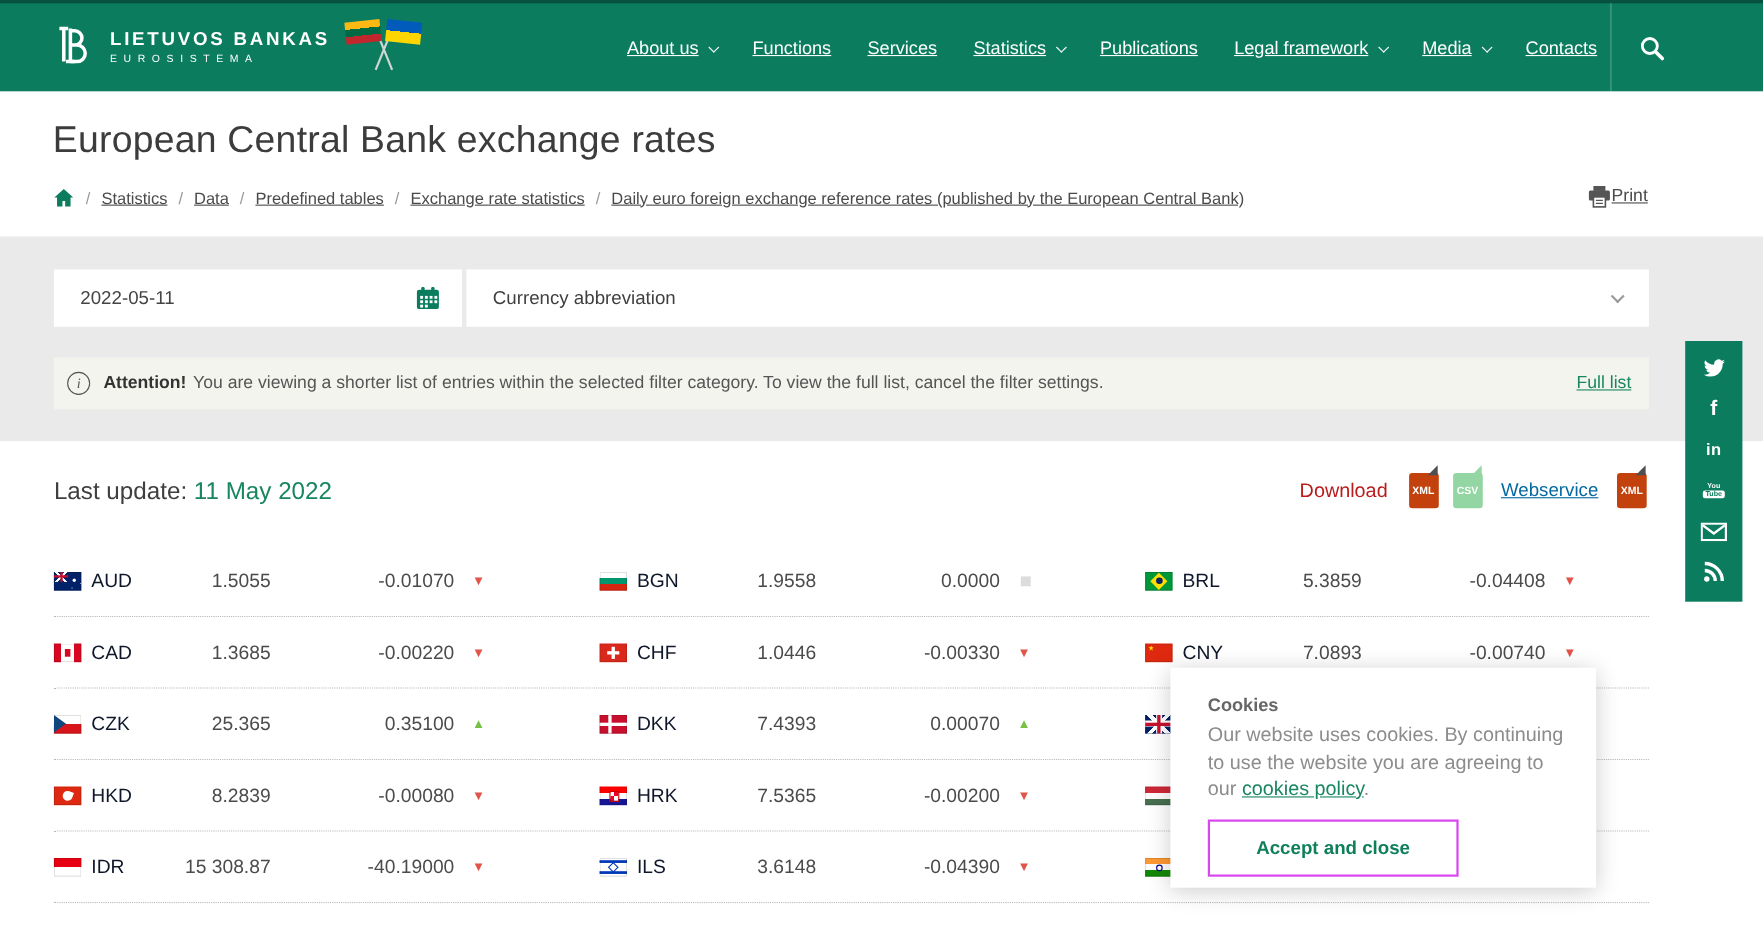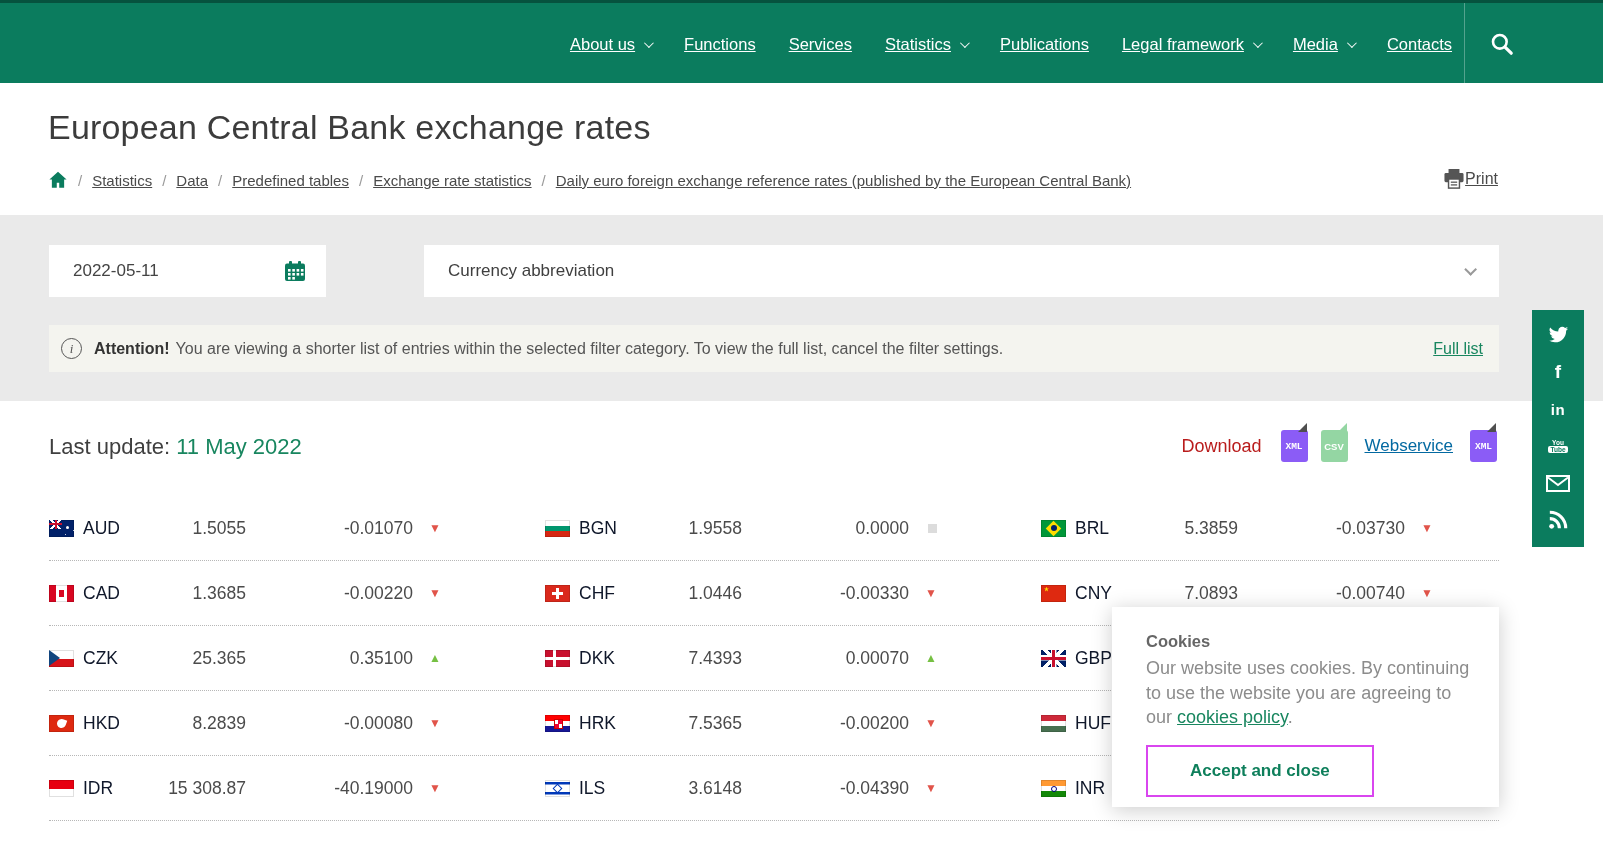--- a/index.html
+++ b/index.html
@@ -36,21 +36,21 @@
   
   .page-title { position:absolute; left:48px; top:108px; font-size:34px; font-weight:300; color:#3c3c3c; letter-spacing:.2px; }
   .breadcrumb { position:absolute; left:48px; top:171px; display:flex; align-items:center; gap:10px; font-size:15px; }
   .breadcrumb a { color:#4a4a4a; text-decoration:underline; }
   .crumb-sep { color:#9a9a9a; }
   .print { position:absolute; right:105px; top:169px; display:flex; align-items:center; gap:0; }
   .print a { color:#4a4a4a; font-size:16px; text-decoration:underline; }
 
   
   .band { position:absolute; left:0; top:215px; width:1603px; height:186px; background:#eaeaea; }
-  .date-box { position:absolute; left:49px; top:30px; width:277px; height:52px; background:#fff;
+  .date-box { position:absolute; left:49px; top:30px; width:371px; height:52px; background:#fff;
     display:flex; align-items:center; justify-content:space-between; padding:0 20px 0 24px;
     font-size:17px; color:#444; cursor:text; }
   .select-box { position:absolute; left:424px; top:30px; width:1075px; height:52px; background:#fff;
     display:flex; align-items:center; justify-content:space-between; padding:0 26px 0 24px;
     font-size:17px; color:#3f3f3f; cursor:pointer; }
   .chev-down { width:9px; height:9px; border-right:2px solid #999; border-bottom:2px solid #999;
     transform:rotate(45deg) translateY(-3px); }
   .notice { position:absolute; left:49px; top:110px; width:1450px; height:47px; background:#f4f4ef;
     display:flex; align-items:center; padding:0 16px 0 12px; font-size:16px; color:#555; }
   .info-ic { width:21px; height:21px; border:1.6px solid #555; border-radius:50%; display:inline-flex;
@@ -62,21 +62,21 @@
 
   
   .update-row { position:absolute; left:49px; top:434px; font-size:22px; color:#3f3f3f; }
   .update-row .date { color:#18865f; }
   .download-row { position:absolute; right:106px; top:430px; display:flex; align-items:center; gap:13px; }
   .download-label { font-size:18px; color:#b91c1c; margin-right:6px; }
   .file-ic { position:relative; width:27px; height:32px; border-radius:3px; display:flex;
     align-items:center; justify-content:center; color:#fff; font-size:9.5px; font-weight:bold; cursor:pointer; }
   .file-ic::after { content:''; position:absolute; top:-7px; right:1px; width:0; height:0;
     border-left:9px solid transparent; border-bottom:9px solid; }
-  .file-xml { background:#8b5cf6;font-family:Liberation Mono, monospace; } .file-xml::after { border-bottom-color:#4f4f4f; }
+  .file-xml { background:#c2410c; } .file-xml::after { border-bottom-color:#4f4f4f; }
   .file-csv { background:#94d6a3; } .file-csv::after { border-bottom-color:#94d6a3; }
   .download-row .ws { font-size:17px; color:#0369a1; text-decoration:underline; margin:0 4px; }
 
   
   .rates { position:absolute; left:49px; top:496px; width:1450px; z-index:5; }
   .rate-row { display:grid; grid-template-columns:496px 496px 458px; height:65px;
     border-bottom:1px dotted #b7b7b7; align-items:center; }
   .rate-cell { display:grid; grid-template-columns:34px 63px 100px 167px 28px; align-items:center; padding-right:104px; }
   .rate-cell:nth-child(3) { padding-right:66px; }
   .code { font-size:17.5px; color:#0f172a; }
@@ -144,33 +144,52 @@
     z-index:40; display:flex; flex-direction:column; align-items:center; justify-content:space-between;
     padding:13px 0 15px; }
   .social .s-item { width:24px; height:24px; display:flex; align-items:center; justify-content:center;
     color:#fff; cursor:pointer; }
   .yt-txt { font-size:6.5px; font-weight:bold; line-height:1.1; text-align:center; color:#fff; }
   .yt-txt .tube { background:#fff; color:#0b7c5e; border-radius:2px; padding:0 2px; display:inline-block; }
   .fb-f { font-size:19px; font-weight:bold; }
   .li-in { font-size:15px; font-weight:bold; letter-spacing:.5px; }
 
   
-  .cookie { position:absolute; left:1112px; top:607px; width:387px; min-height:184px; background:#fff;
+  .cookie { position:absolute; left:1064px; top:607px; width:387px; min-height:184px; background:#fff;
     box-shadow:0 3px 20px rgba(0,0,0,.20); z-index:50; padding:25px 26px 10px 34px; }
   .cookie h3 { font-size:16.5px; color:#666; margin-bottom:5px; font-weight:bold; }
   .cookie p { font-size:18px; line-height:24.5px; color:#8c8c8c; }
   .cookie a { color:#18865f; text-decoration:underline; }
   .cookie-btn { margin-top:15px; display:inline-block; background:#fff; border:2px solid #d946ef;
     color:#0e7f5b; font-weight:bold; font-size:17px; padding:14px 42px; cursor:pointer;
     font-family:"Liberation Sans",sans-serif; }
 </style>
 </head>
 <body>
 
 <div class="header">
+  <div class="brand">
+    <span class="brand-mark">
+      <svg width="44" height="44" viewBox="0 0 44 44">
+        <path d="M14 7 v30 M20 7 v30" stroke="#fff" stroke-width="3.2" fill="none"></path>
+        <path d="M10 7 h8 M16 37 h8" stroke="#fff" stroke-width="3.2" fill="none"></path>
+        <path d="M20 9 h4 a6.5 6.5 0 0 1 0 13 h-4 M20 22 h6 a7.5 7.5 0 0 1 0 15 h-6" stroke="#fff" stroke-width="3.2" fill="none"></path>
+      </svg>
+    </span>
+    <span class="brand-text">
+      <div class="brand-name">LIETUVOS BANKAS</div>
+      <div class="brand-sub">EUROSISTEMA</div>
+    </span>
+    <span class="flags">
+      <span class="pole l"></span>
+        <span class="pole r"></span>
+      <span class="miniflag lt"></span>
+        <span class="miniflag ua"></span>
+    </span>
+  </div>
   <nav class="nav">
       <a>About us<span class="caret"></span></a>
       <a>Functions</a>
       <a>Services</a>
       <a>Statistics<span class="caret"></span></a>
       <a>Publications</a>
       <a>Legal framework<span class="caret"></span></a>
       <a>Media<span class="caret"></span></a>
       <a>Contacts</a>
     </nav>
@@ -278,21 +297,21 @@
         <span class="flag flag-bg"></span>
         <span class="code">BGN</span>
         <span class="rate">1.9558</span>
         <span class="chg">0.0000</span>
         <span class="flat-sq"></span>
       </div>
       <div class="rate-cell">
         <span class="flag flag-br"></span>
         <span class="code">BRL</span>
         <span class="rate">5.3859</span>
-        <span class="chg">-0.03730</span>
+        <span class="chg">-0.04408</span>
         <span class="arrow down">▼</span>
       </div>
     </div>
     <div class="rate-row">
       <div class="rate-cell">
         <span class="flag flag-ca"></span>
         <span class="code">CAD</span>
         <span class="rate">1.3685</span>
         <span class="chg">-0.00220</span>
         <span class="arrow down">▼</span>

